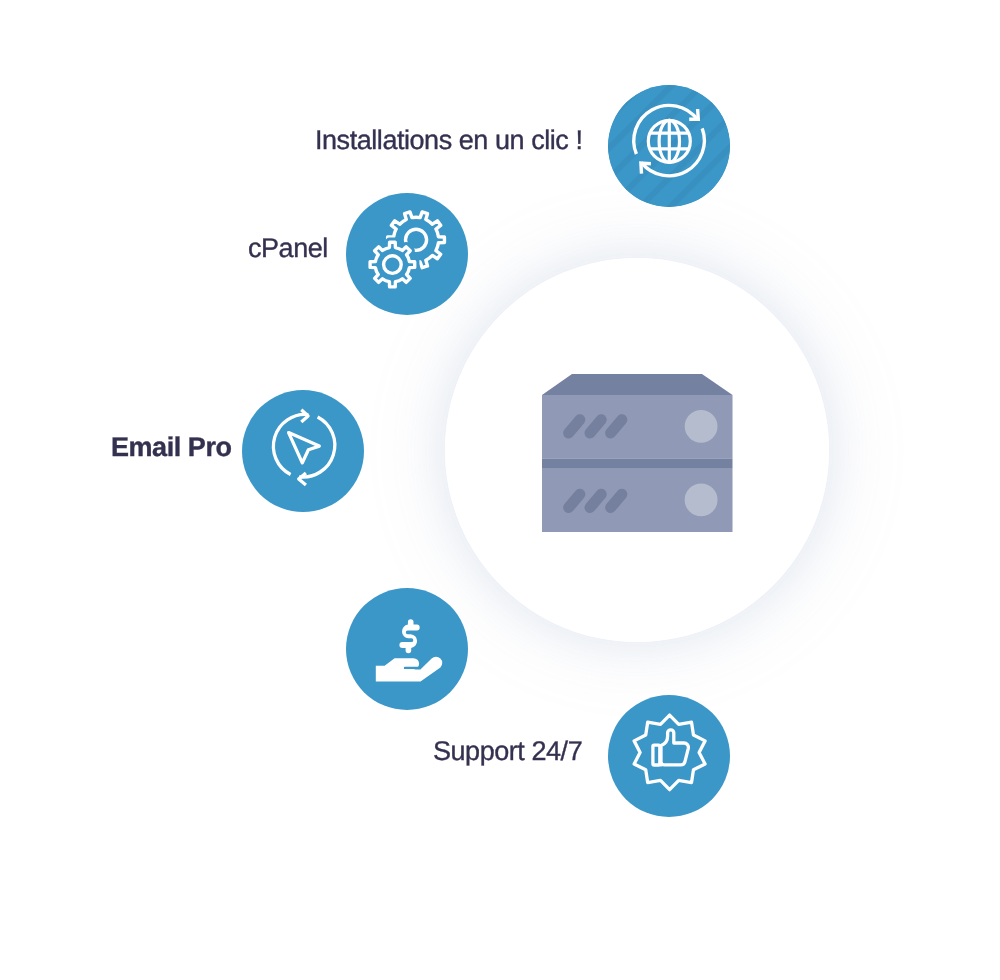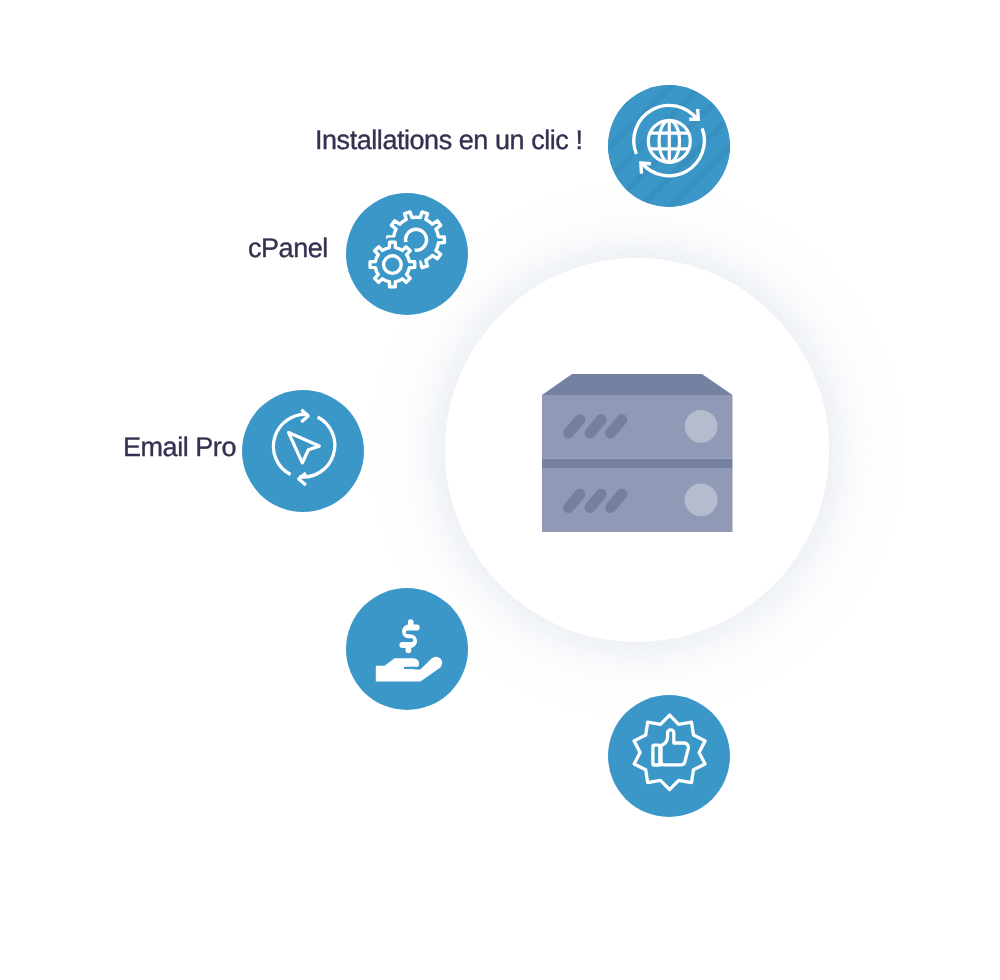--- a/index.html
+++ b/index.html
@@ -31,21 +31,21 @@
          -webkit-text-stroke:0.35px #343150;}
 
   .b1{left:607.5px;top:85px;}
   .b2{left:345.5px;top:193px;}
   .b3{left:242px;top:390px;}
   .b4{left:345.5px;top:588px;}
   .b5{left:607.5px;top:695px;}
 
   .l1{left:315px;top:127px;}
   .l2{left:248px;top:235px;}
-  .l3{left:123px;top:434px;}
+  .l3{left:111px;top:434px;font-weight:bold;}
   .l4{left:88px;top:630px;}
   .l5{left:433px;top:738px;}
 </style>
 </head>
 <body>
 
 <div class="stage">
 
   <div class="halo"></div>
   <div class="hub"></div>
@@ -150,14 +150,15 @@
         <path d="M61.60,20.10L70.72,29.34L83.52,27.22L85.47,40.06L97.07,45.87L91.10,57.40L97.07,68.93L85.47,74.74L83.52,87.58L70.72,85.46L61.60,94.70L52.48,85.46L39.68,87.58L37.73,74.74L26.13,68.93L32.10,57.40L26.13,45.87L37.73,40.06L39.68,27.22L52.48,29.34Z"></path>
         <path d="M53.0 69.9 L53.0 50.6 C 57.6 48.8 59.6 45.4 59.6 41.2 L 59.6 37.9 a 3.1 3.1 0 0 1 6.2 0 L 65.8 48.0 L 76.0 48.0 a 4.4 4.4 0 0 1 4.3 5.3 L 77.0 66.4 a 4.4 4.4 0 0 1 -4.3 3.5 L 56.5 69.9 a 3.5 3.5 0 0 1 -3.5 -3.5 Z"></path>
         <rect x="44.9" y="50.2" width="6.9" height="19.8" rx="1.2"></rect>
       </g>
     </svg>
   </div>
 
   <div class="label l1">Installations en un clic !</div>
   <div class="label l2">cPanel</div>
   <div class="label l3">Email Pro</div>
+  <div class="label l5">Support 24/7</div>
 
 </div>
 
 </body></html>

